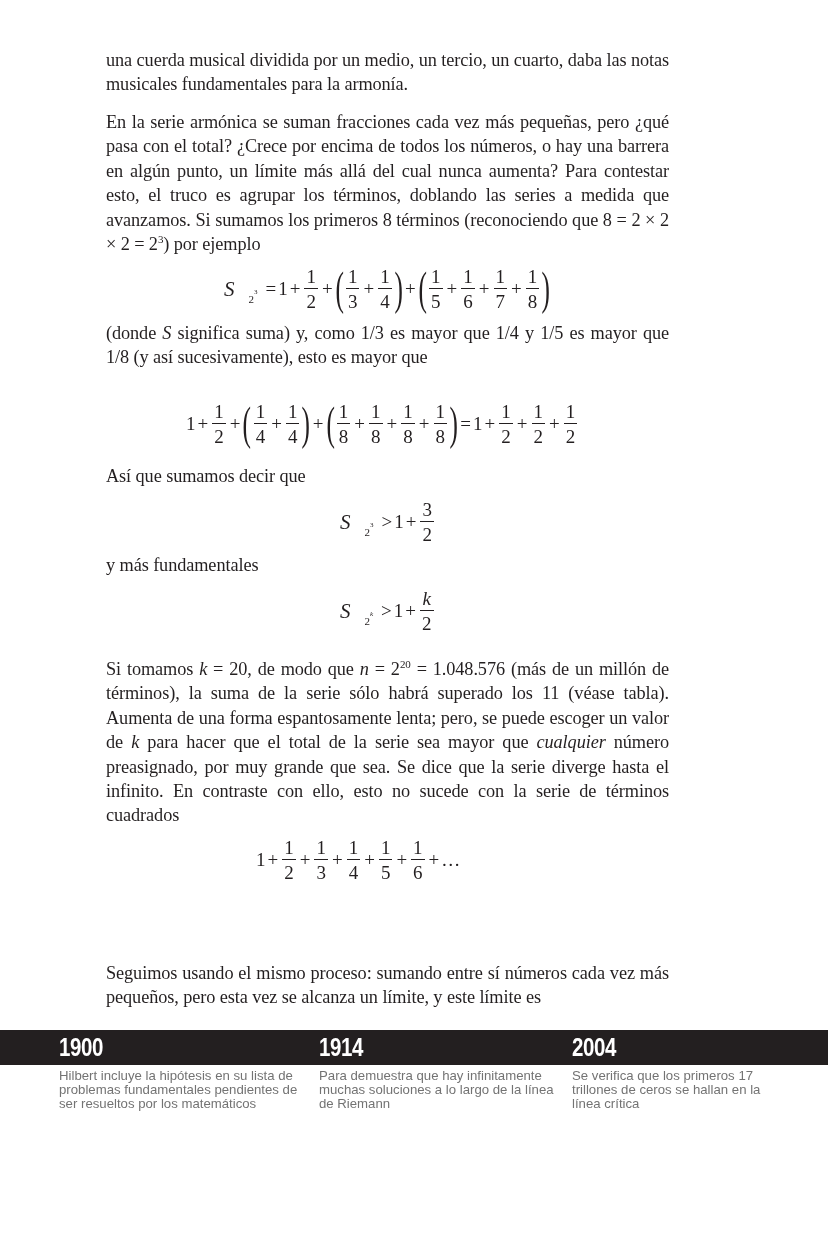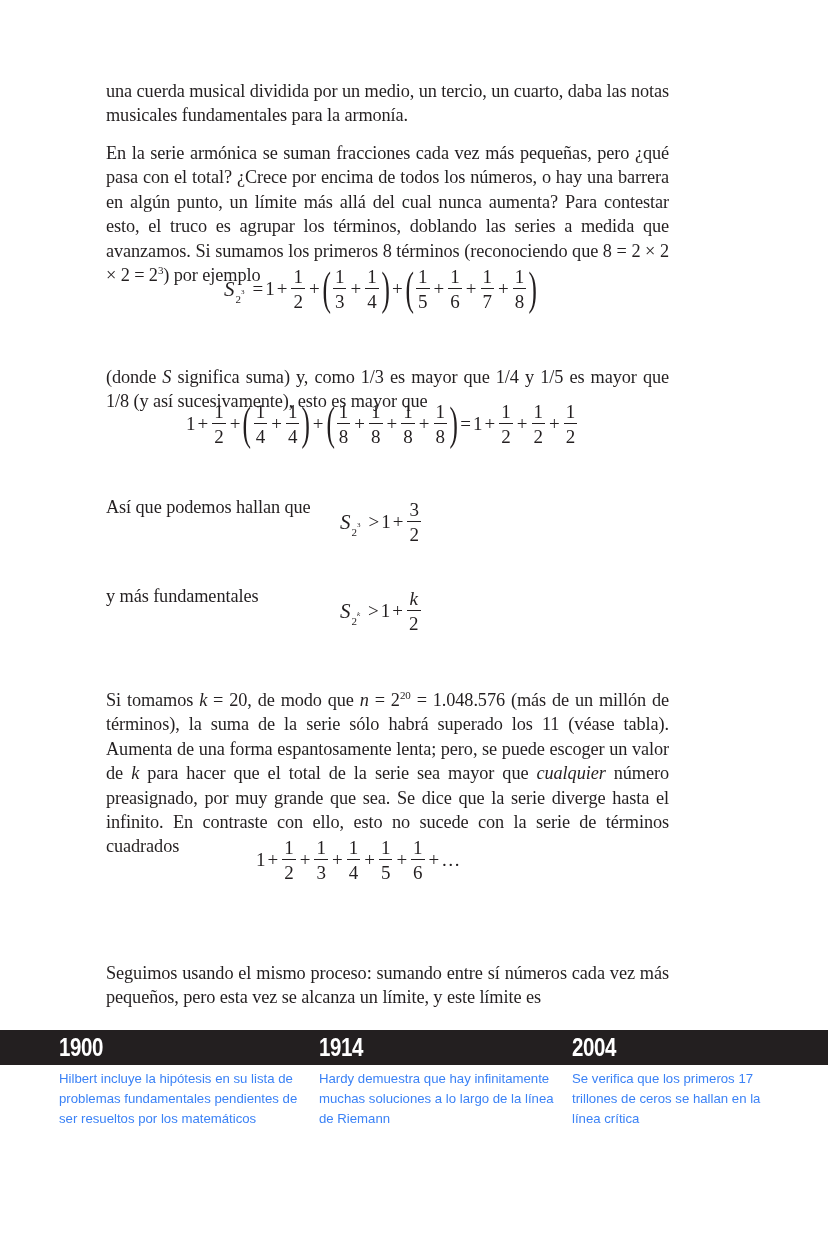--- a/index.html
+++ b/index.html
@@ -6,47 +6,47 @@
   body {
     width: 828px; height: 1235px; background: #ffffff; position: relative; overflow: hidden;
     color: #231f20;
   }
   .prose {
     position: absolute; left: 106px; width: 563px;
     font-family: "Liberation Serif", "DejaVu Serif", serif;
     font-size: 18.3px; line-height: 24.4px; text-align: justify; margin: 0;
     letter-spacing: -0.1px;
   }
-  .prose.last { text-align-last: left; margin-top: 31px; }
+  .prose.last { text-align-last: left; }
   .math {
     position: absolute; font-family: "Liberation Serif", serif; font-size: 19px; color: #231f20;
     display: flex; align-items: center; white-space: nowrap;
   }
   .frac { display: inline-flex; flex-direction: column; align-items: center; margin: 0 2px; line-height: 1; }
   .frac .num { padding: 0 2px 2px; }
   .frac .den { border-top: 1.2px solid #231f20; padding: 3px 2px 0; }
   .op { margin: 0 2px; }
   .paren { font-size: 46px; line-height: 1; transform: scaleX(0.55); font-weight: 200; display: inline-block; margin: 0 -3px; }
   .S { font-style: italic; font-size: 21px; }
-  .sub { font-size: 11px; position: relative; top: 9px; margin-left: 1px; }
+  .sub { font-size: 11px; position: relative; top: 9px; margin-left: 14px; }
   .sub sup { font-size: 7px; position: relative; top: -4px; }
   .it { font-style: italic; }
   sup.ex { font-size: 11px; line-height: 0; }
 
   .timeline-band {
     position: absolute; left: 0; top: 1030px; width: 828px; height: 35px; background: #231f20;
   }
   .year {
     position: absolute; top: 1033px; color: #ffffff;
     font-family: "Liberation Sans", "DejaVu Sans", sans-serif; font-weight: bold; font-size: 25px;
     transform: scaleX(0.82); transform-origin: left center; letter-spacing: -0.5px;
   }
   .event {
     position: absolute; top: 1069px; width: 240px;
-    font-family: "Liberation Sans", "DejaVu Sans", sans-serif; font-size: 13.2px; line-height: 20px; color: #3b82f6;
+    font-family: "Liberation Sans", "DejaVu Sans", sans-serif; font-size: 13.2px; line-height: 14px; color: #737373;
   }
 </style>
 </head>
 <body>
 
 <p class="prose last" style="top:48px">una cuerda musical dividida por un medio, un tercio, un cuarto, daba las notas musicales fundamentales para la armonía.</p>
 
 <p class="prose last" style="top:110px"><span>En la serie armónica se suman fracciones cada vez más pequeñas, pero ¿qué pasa con el total? ¿Crece por encima de todos los números, o hay una barrera en algún punto, un límite más allá del cual nunca aumenta? Para contestar esto, el truco es agrupar los términos, doblando las series a medida que avanzamos. Si sumamos los primeros 8 términos (reconociendo que 8 = 2 × 2 × 2 = 2</span><sup class="ex">3</sup><span>) por ejemplo</span></p>
 
 <div class="math" style="left:224px; top:266px;">
@@ -88,21 +88,21 @@
       <span class="den">7</span>
     </span>
   <span class="op">+</span>
   <span class="frac">
       <span class="num">1</span>
       <span class="den">8</span>
     </span>
   <span class="paren">)</span>
 </div>
 
-<p class="prose last" style="top:334px"><span>(donde </span><span class="it">S</span><span> significa suma) y, como 1/3 es mayor que 1/4 y 1/5 es mayor que 1/8 (y así sucesivamente), esto es mayor que</span></p>
+<p class="prose last" style="top:321px"><span>(donde </span><span class="it">S</span><span> significa suma) y, como 1/3 es mayor que 1/4 y 1/5 es mayor que 1/8 (y así sucesivamente), esto es mayor que</span></p>
 
 <div class="math" style="left:186px; top:401px;">
   <span>1</span>
   <span class="op">+</span>
   <span class="frac">
       <span class="num">1</span>
       <span class="den">2</span>
     </span>
   <span class="op">+</span>
   <span class="paren">(</span>
@@ -150,21 +150,21 @@
       <span class="num">1</span>
       <span class="den">2</span>
     </span>
   <span class="op">+</span>
   <span class="frac">
       <span class="num">1</span>
       <span class="den">2</span>
     </span>
 </div>
 
-<p class="prose last" style="top:464px">Así que podemos hallan que</p>
+<p class="prose last" style="top:464px">Así que sumamos decir que</p>
 
 <div class="math" style="left:340px; top:500px;">
   <span class="S">S</span>
   <span class="sub"><span>2</span><sup>3</sup></span>
   <span class="op" style="margin-left:8px">&gt;</span>
   <span>1</span>
   <span class="op">+</span>
   <span class="frac">
       <span class="num">3</span>
       <span class="den">2</span>
@@ -218,14 +218,14 @@
   <span>…</span>
 </div>
 
 <p class="prose" style="top:961px">Seguimos usando el mismo proceso: sumando entre sí números cada vez más pequeños, pero esta vez se alcanza un límite, y este límite es</p>
 
 <div class="timeline-band"></div>
 <div class="year" style="left:59px">1900</div>
 <div class="year" style="left:319px">1914</div>
 <div class="year" style="left:572px">2004</div>
 <div class="event" style="left:59px; width:240px">Hilbert incluye la hipótesis en su lista de problemas fundamentales pendientes de ser resueltos por los matemáticos</div>
-<div class="event" style="left:319px; width:238px">Hardy demuestra que hay infinitamente muchas soluciones a lo largo de la línea de Riemann</div>
+<div class="event" style="left:319px; width:238px">Para demuestra que hay infinitamente muchas soluciones a lo largo de la línea de Riemann</div>
 <div class="event" style="left:572px; width:205px">Se verifica que los primeros 17 trillones de ceros se hallan en la línea crítica</div>
 
 </body></html>

